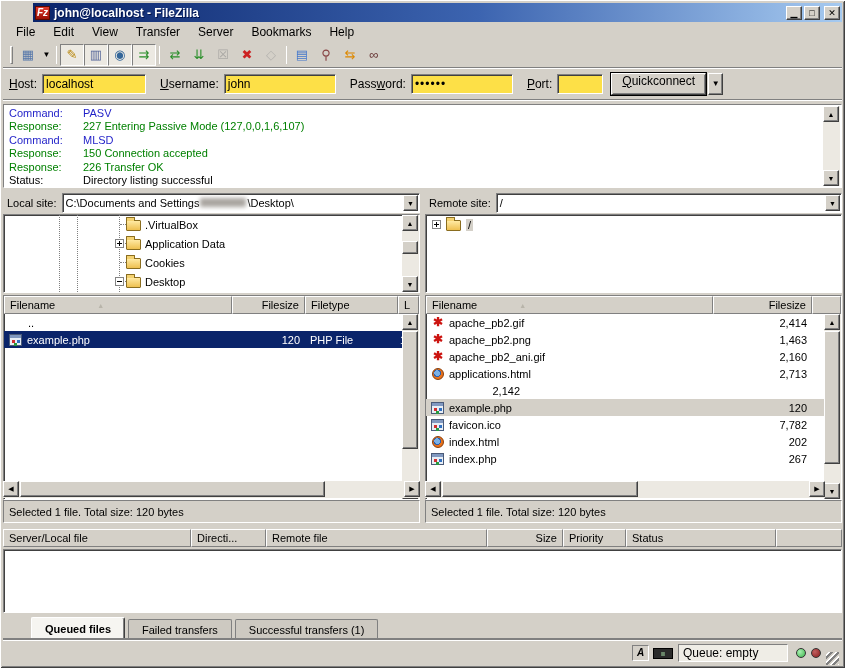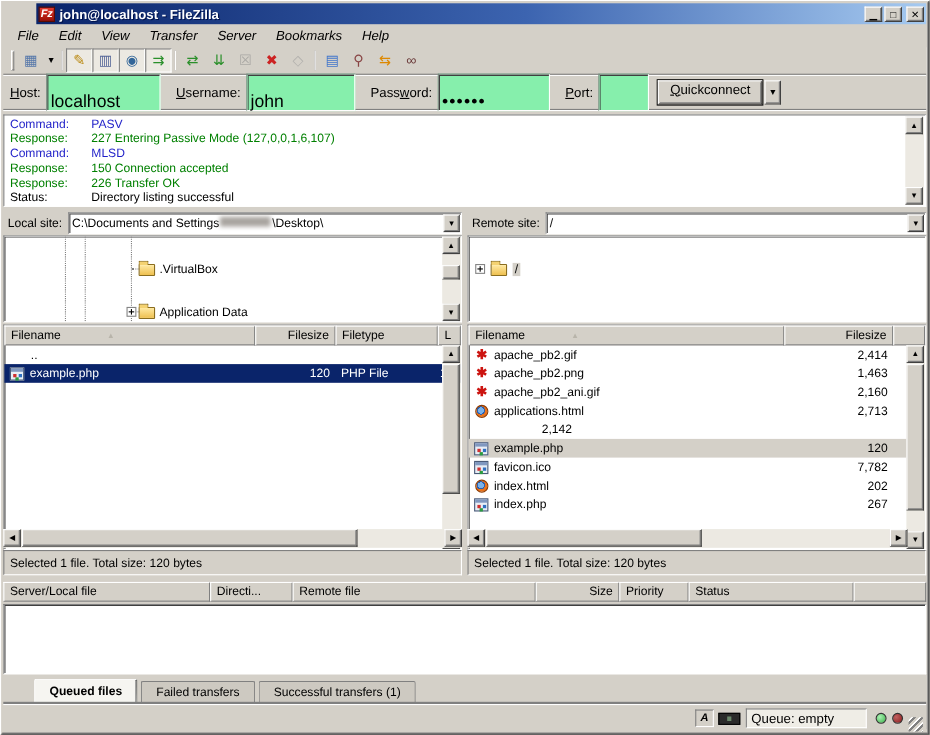--- a/index.html
+++ b/index.html
@@ -12,34 +12,34 @@
     background:linear-gradient(90deg,#0a246a,#3c64b0 55%,#a6caf0);padding:0 2px;margin-left:30px;}
   .app-icon{width:15px;height:14px;background:linear-gradient(#e23b2e,#9c1005);border:1px solid #5a0a02;
     color:#fff;font-size:10px;font-weight:bold;font-style:italic;line-height:12px;text-align:center;margin-right:4px;}
   .title-text{color:#fff;font-size:12px;font-weight:bold;text-shadow:1px 1px 0 #00124a;flex:1;white-space:nowrap;}
   .win-btns{display:flex;gap:2px;}
   .win-btn{width:16px;height:14px;background:#D4D0C8;border:1px solid;border-color:#fff #404040 #404040 #fff;
     box-shadow:inset -1px -1px 0 #808080;font-size:9px;line-height:12px;text-align:center;color:#000;}
   .win-btn.close{margin-left:2px;}
   
   .menubar{position:absolute;left:3px;top:22px;right:3px;height:20px;display:flex;align-items:center;padding-left:4px;}
-  .menu-item{font-size:12px;padding:2px 9px;color:#000;font-style:italic;}
+  .menu-item{font-size:12px;padding:2px 9px;color:#000;}
   
   .toolbar{position:absolute;left:3px;top:42px;right:3px;height:26px;display:flex;align-items:center;padding-left:4px;
     border-bottom:1px solid #808080;box-shadow:0 1px 0 #fff;}
   .tb-grip{width:3px;height:18px;border:1px solid;border-color:#fff #808080 #808080 #fff;margin:0 3px;}
   .tb-sep{width:1px;height:18px;background:#808080;border-right:1px solid #fff;margin:0 3px;}
   .tb-btn{width:24px;height:22px;display:flex;align-items:center;justify-content:center;font-size:13px;position:relative;}
   .tb-btn.pressed{border:1px solid;border-color:#808080 #fff #fff #808080;background:#ece9e2;}
   .tb-btn.disabled{filter:grayscale(1);opacity:.55;}
   
   .qcbar{position:absolute;left:3px;top:68px;right:3px;height:32px;display:flex;align-items:center;
     border-bottom:1px solid #808080;box-shadow:0 1px 0 #fff;padding-left:6px;font-size:12px;}
   .qc-label{margin-right:5px;white-space:nowrap;}
-  .qc-input{height:20px;background:#86efac;font-size:16px;padding:16px 3px;margin-right:14px;
+  .qc-input{height:20px;background:#fde047;font-size:12px;padding:2px 3px;margin-right:14px;
     border:1px solid;border-color:#808080 #fff #fff #808080;box-shadow:inset 1px 1px 0 #404040;}
   .qc-btn{height:22px;padding:0 10px;font-size:12px;background:#D4D0C8;border:1px solid;border-color:#fff #404040 #404040 #fff;
     box-shadow:inset 1px 1px 0 #d4d0c8,inset -1px -1px 0 #808080, 0 0 0 1px #000;margin-left:2px;}
   .qc-drop{width:15px;height:22px;background:#D4D0C8;border:1px solid;border-color:#fff #404040 #404040 #fff;
     box-shadow:inset -1px -1px 0 #808080;font-size:8px;text-align:center;line-height:20px;margin-left:2px;}
   
   .log{position:absolute;left:3px;top:104px;width:839px;height:84px;background:#fff;}
   .log-inner{position:absolute;left:1px;top:1px;right:18px;bottom:1px;overflow:hidden;padding:1px 0 0 4px;}
   .log-line{font-size:11px;line-height:13.4px;white-space:nowrap;display:flex;}
   .log-label{width:74px;flex:none;}
@@ -58,21 +58,21 @@
   .combo{flex:1;height:20px;background:#fff;display:flex;align-items:center;position:relative;
     border:1px solid;border-color:#808080 #fff #fff #808080;box-shadow:inset 1px 1px 0 #404040;padding-left:3px;}
   .combo-text{font-size:11px;white-space:nowrap;}
   .combo-btn{position:absolute;right:1px;top:1px;bottom:1px;width:15px;background:#D4D0C8;
     border:1px solid;border-color:#fff #404040 #404040 #fff;box-shadow:inset -1px -1px 0 #808080;
     font-size:7px;display:flex;align-items:center;justify-content:center;}
   .blurbox{display:inline-block;width:46px;height:9px;background:#a9a5a0;filter:blur(2px);margin:0 1px;}
   
   .tree{position:absolute;top:214px;height:79px;background:#fff;border:1px solid;border-color:#808080 #fff #fff #808080;
     box-shadow:inset 1px 1px 0 #404040;overflow:hidden;}
-  .tree-row{position:relative;height:19px;font-size:11px;display:flex;align-items:center;margin-top:20px;}
+  .tree-row{position:relative;height:19px;font-size:11px;display:flex;align-items:center;}
   .tree-label{position:absolute;left:139px;white-space:nowrap;padding:0 2px;}
   .tree-label.selected{background:#d4d0c8;}
   .expander{position:absolute;width:9px;height:9px;background:#fff;border:1px solid #848484;top:5px;}
   .expander::before{content:"";position:absolute;left:1px;right:1px;top:3px;height:1px;background:#000;}
   .expander.plus::after{content:"";position:absolute;top:1px;bottom:1px;left:3px;width:1px;background:#000;}
   .tree-vline{position:absolute;border-left:1px dotted #808080;top:0;}
   .tree-hline{position:absolute;border-top:1px dotted #808080;height:0;}
   
   .ico{display:inline-block;position:relative;flex:none;}
   .ico-folder{width:15px;height:11px;background:linear-gradient(#ffe9a2,#eec050);border:1px solid #8a6d1f;border-radius:1px;margin-top:2px;}
@@ -195,21 +195,21 @@
       </div>
       <div class="tb-btn">
         <span style="color: rgb(102, 51, 51);">∞</span>
       </div>
     </div>
 
   <div class="qcbar">
     <span class="qc-label"><span style="text-decoration: underline;">H</span><span>o</span><span>s</span><span>t</span><span>:</span></span>
     <span class="qc-input" style="width:104px">localhost</span>
     <span class="qc-label"><span style="text-decoration: underline;">U</span><span>s</span><span>e</span><span>r</span><span>n</span><span>a</span><span>m</span><span>e</span><span>:</span></span>
-    <span class="qc-input" style="width:99px">john</span>
+    <span class="qc-input" style="width:112px">john</span>
     <span class="qc-label"><span>P</span><span>a</span><span>s</span><span>s</span><span style="text-decoration: underline;">w</span><span>o</span><span>r</span><span>d</span><span>:</span></span>
     <span class="qc-input" style="width:102px;letter-spacing:1px">••••••</span>
     <span class="qc-label"><span style="text-decoration: underline;">P</span><span>o</span><span>r</span><span>t</span><span>:</span></span>
     <span class="qc-input" style="width:46px;margin-right:6px"></span>
     <span class="qc-btn"><span style="text-decoration: underline;">Q</span><span>u</span><span>i</span><span>c</span><span>k</span><span>c</span><span>o</span><span>n</span><span>n</span><span>e</span><span>c</span><span>t</span></span>
     <span class="qc-drop">▼</span>
   </div>
 
   <div class="log sunken-thin">
     <div class="log-inner" id="logMount">

